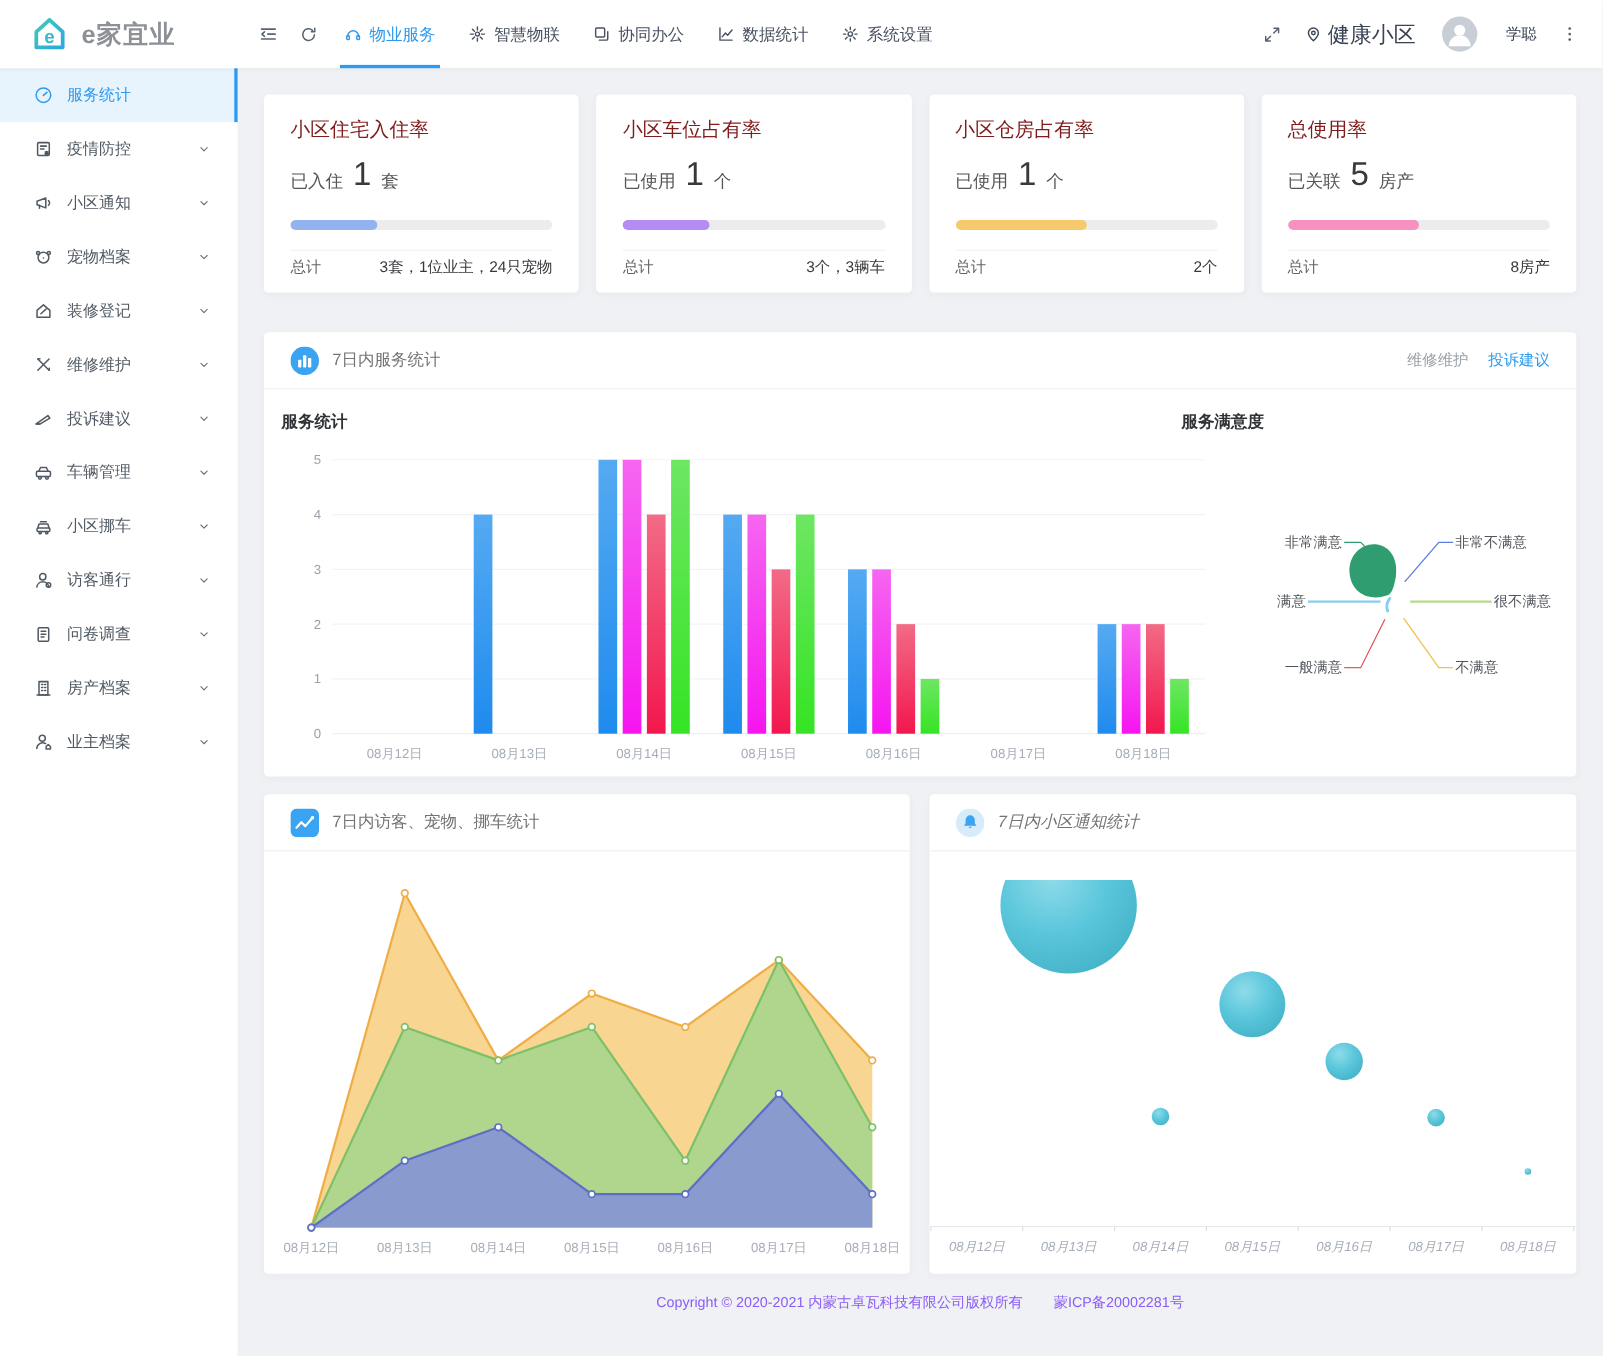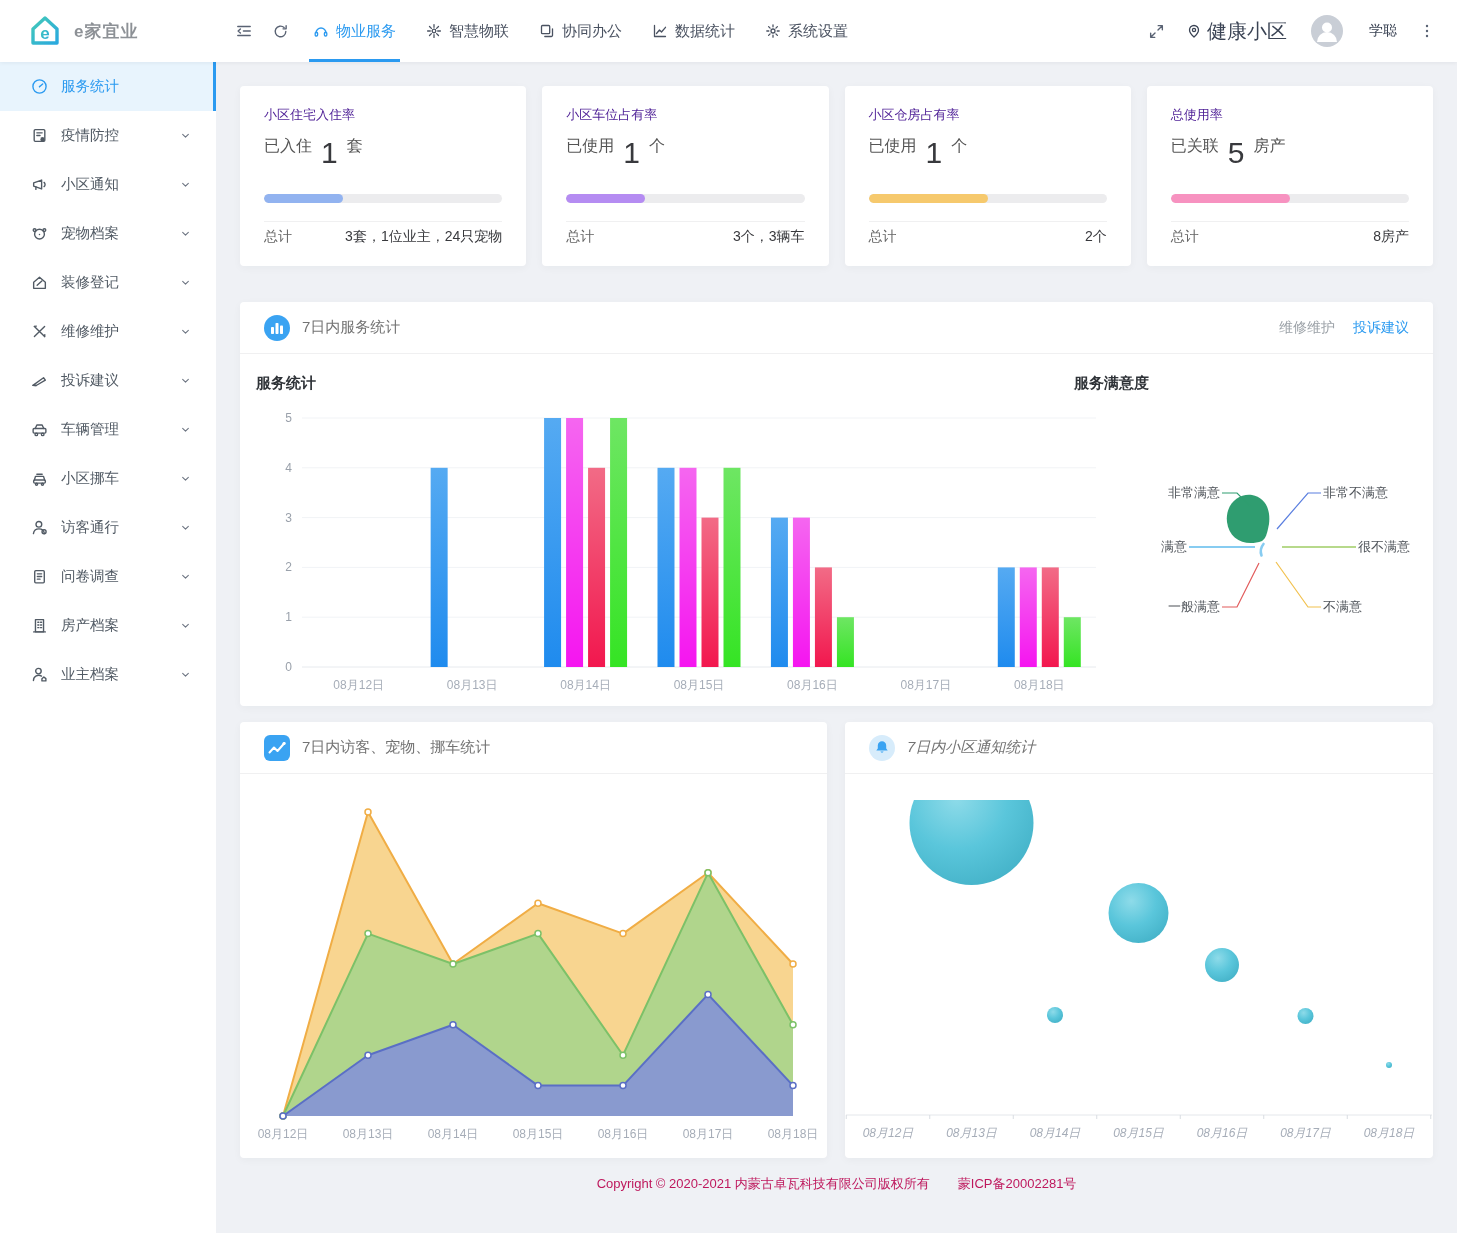--- a/index.html
+++ b/index.html
@@ -2,43 +2,43 @@
 <html><head>
 <meta charset="utf-8">
 <style>
 * { margin:0; padding:0; box-sizing:border-box; }
 html,body { width:1457px; height:1233px; }
 body { background:#eff1f5; font-family:"Liberation Sans","DejaVu Sans",sans-serif; color:#333; overflow:hidden; position:relative; }
 
 
 .app-header { position:absolute; top:0; left:0; width:1457px; height:62px; background:#fff; display:flex; align-items:center; z-index:5; box-shadow:0 1px 4px rgba(0,21,41,.06); }
 .logo { width:216px; display:flex; align-items:center; padding-left:26px; gap:10px; flex:none; }
-.logo-text { font-size:17px; font-weight:bold; color:#8d9196; letter-spacing:1px; }
+.logo-text { font-size:23px; font-weight:bold; color:#8d9196; letter-spacing:1px; }
 .top-nav { display:flex; align-items:center; height:100%; margin-left:10px; }
 .icon-btn { width:36px; height:62px; display:flex; align-items:center; justify-content:center; color:#596273; cursor:pointer; }
 .nav-item { position:relative; height:62px; display:flex; align-items:center; gap:7px; padding:0 15px; font-size:15px; color:#4a5261; cursor:pointer; }
 .nav-item.active { color:#2b9af0; }
 .nav-item.active::after { content:""; position:absolute; left:11px; right:11px; bottom:0; height:3px; background:#2b9af0; }
 .header-right { margin-left:auto; display:flex; align-items:center; padding-right:12px; }
 .community { display:flex; align-items:center; gap:5px; font-size:20px; color:#3a4354; padding:0 12px; cursor:pointer; }
 .user { display:flex; align-items:center; gap:26px; padding:0 12px; font-size:14px; color:#3a4354; cursor:pointer; }
 .avatar { width:32px; height:32px; border-radius:50%; background:#c9ced6; display:flex; align-items:center; justify-content:center; overflow:hidden; }
 
 
 .sidebar { position:absolute; top:62px; left:0; width:216px; height:1171px; background:#fff; }
 .side-item { position:relative; height:49px; display:flex; align-items:center; padding-left:31px; gap:13px; font-size:14.5px; color:#515a64; cursor:pointer; }
 .side-item .chev { position:absolute; right:24px; color:#6b7380; display:flex; }
 .side-item.active { background:#e8f4fd; color:#2b9af0; border-right:3px solid #2b9af0; }
 
 
 .main { position:absolute; left:216px; top:62px; width:1241px; height:1171px; padding:24px; overflow:hidden; }
 .cards-row { display:flex; gap:16px; }
 .stat-card { flex:1; height:180px; background:#fff; border-radius:4px; box-shadow:0 2px 8px rgba(31,45,61,.04); padding:20px 24px; }
-.card-title { font-size:13px; color:#4c1d95; }
-.card-value { margin-top:12px; font-size:16px; color:#555; display:flex; align-items:flex-start; gap:9px; }
+.card-title { font-size:18px; color:#7f1d1d; }
+.card-value { margin-top:12px; font-size:16px; color:#555; display:flex; align-items:flex-end; gap:9px; }
 .card-value .num { font-size:30px; color:#38393d; }
 .progress-track { margin-top:24px; height:9px; border-radius:5px; background:#ececee; overflow:hidden; }
 .progress-fill { height:100%; border-radius:5px; }
 .card-divider { margin-top:18px; border-top:1px solid #f0f0f1; }
 .card-foot { margin-top:6px; display:flex; justify-content:space-between; font-size:14px; color:#666; }
 .card-foot .tv { color:#38393d; }
 
 .panel { background:#fff; border-radius:4px; box-shadow:0 2px 8px rgba(31,45,61,.04); }
 .panel-head { height:52px; display:flex; align-items:center; padding:0 24px; border-bottom:1px solid #f0f0f1; gap:12px; }
 .panel-title { font-size:15px; color:#737373; }
@@ -49,21 +49,21 @@
 .service-panel { margin-top:36px; height:404px; }
 .service-body { position:relative; height:352px; }
 .chart-caption { position:absolute; font-size:15px; font-weight:bold; color:#2f3338; }
 
 .bottom-row { margin-top:16px; display:flex; gap:18px; }
 .half-panel { height:436px; }
 .half-left { width:587px; }
 .half-right { width:588px;font-style:italic; }
 .half-body { position:relative; height:383px; overflow:hidden; }
 
-.footer { margin-top:17px; display:flex; justify-content:center; gap:28px; font-size:13px; color:#be185d; }
+.footer { margin-top:17px; display:flex; justify-content:center; gap:28px; font-size:13px; color:#8b5cf6; }
 
 .ic { display:block; }
 svg text { font-family:"Liberation Sans","DejaVu Sans",sans-serif; }
 </style>
 </head>
 <body>
 
 <header class="app-header">
   <div class="logo">
     <svg class="ic" width="38" height="38" viewBox="0 0 38 38">

